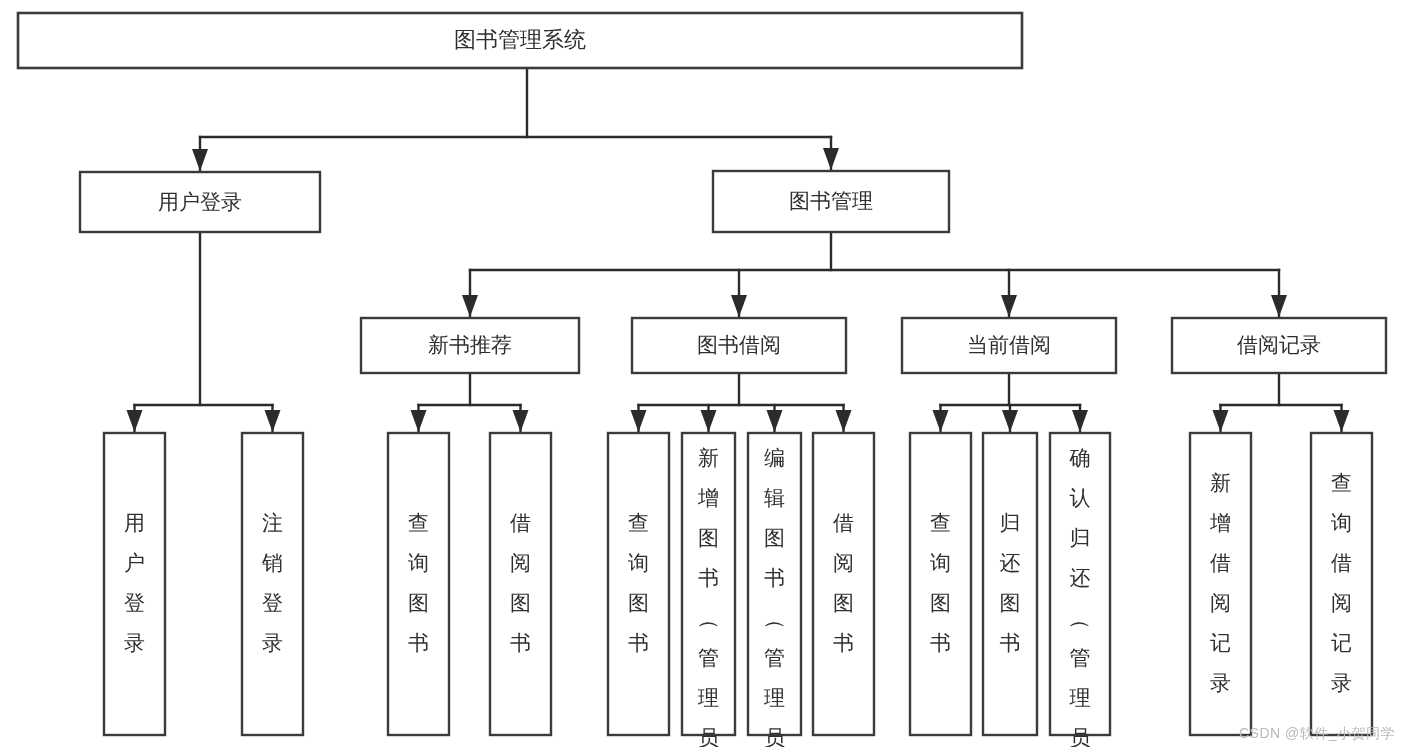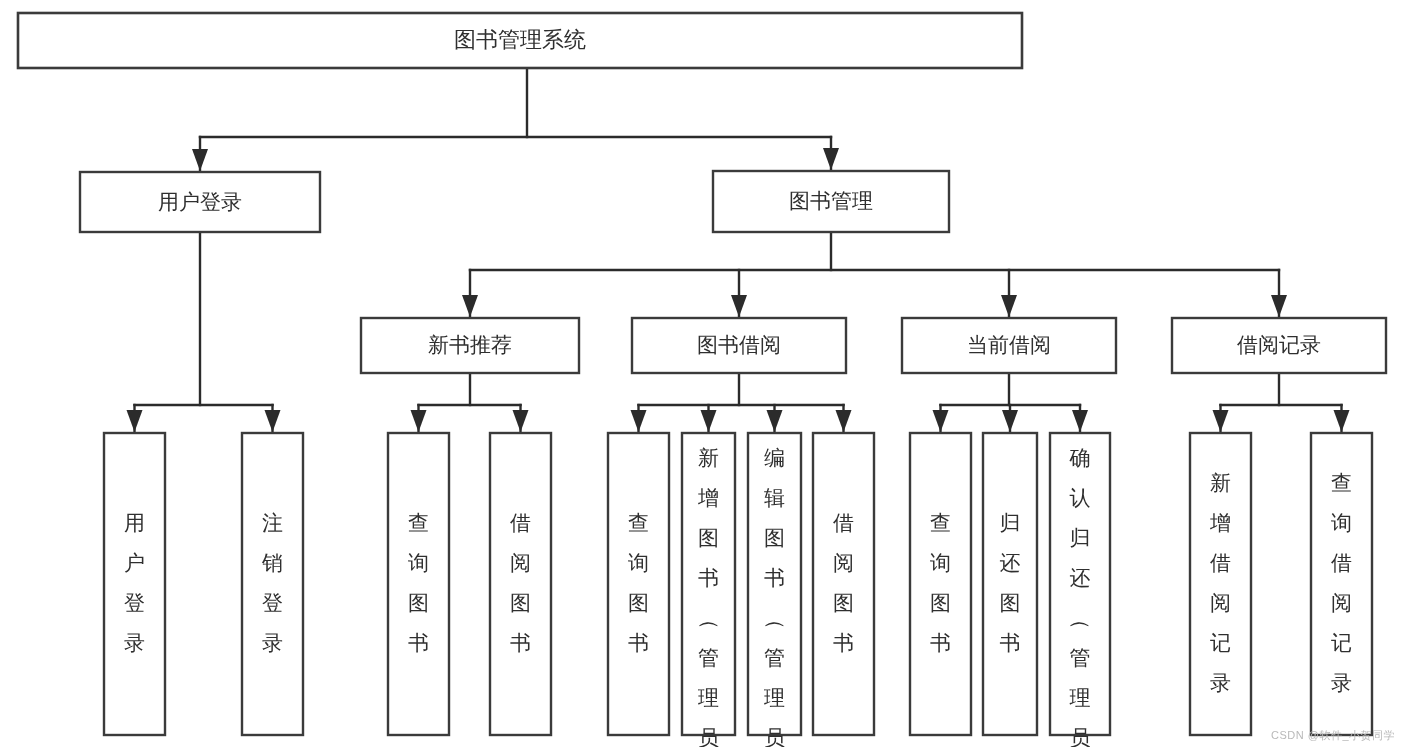--- a/index.html
+++ b/index.html
@@ -61,21 +61,21 @@
     font-family: "Liberation Sans", "DejaVu Sans", sans-serif;
     font-size: 21px;
     text-anchor: middle;
     dominant-baseline: middle;
   }
   .watermark {
     position: absolute;
     right: 10px;
     bottom: 4px;
     color: #b9b9b9;
-    font-size: 11px;
+    font-size: 14px;
     font-family: "Liberation Sans", "DejaVu Sans", sans-serif;
     white-space: nowrap;
     letter-spacing: 0.5px;
     user-select: none;
   }
 </style>
 </head>
 <body>
 
 <div id="diagram-root">

